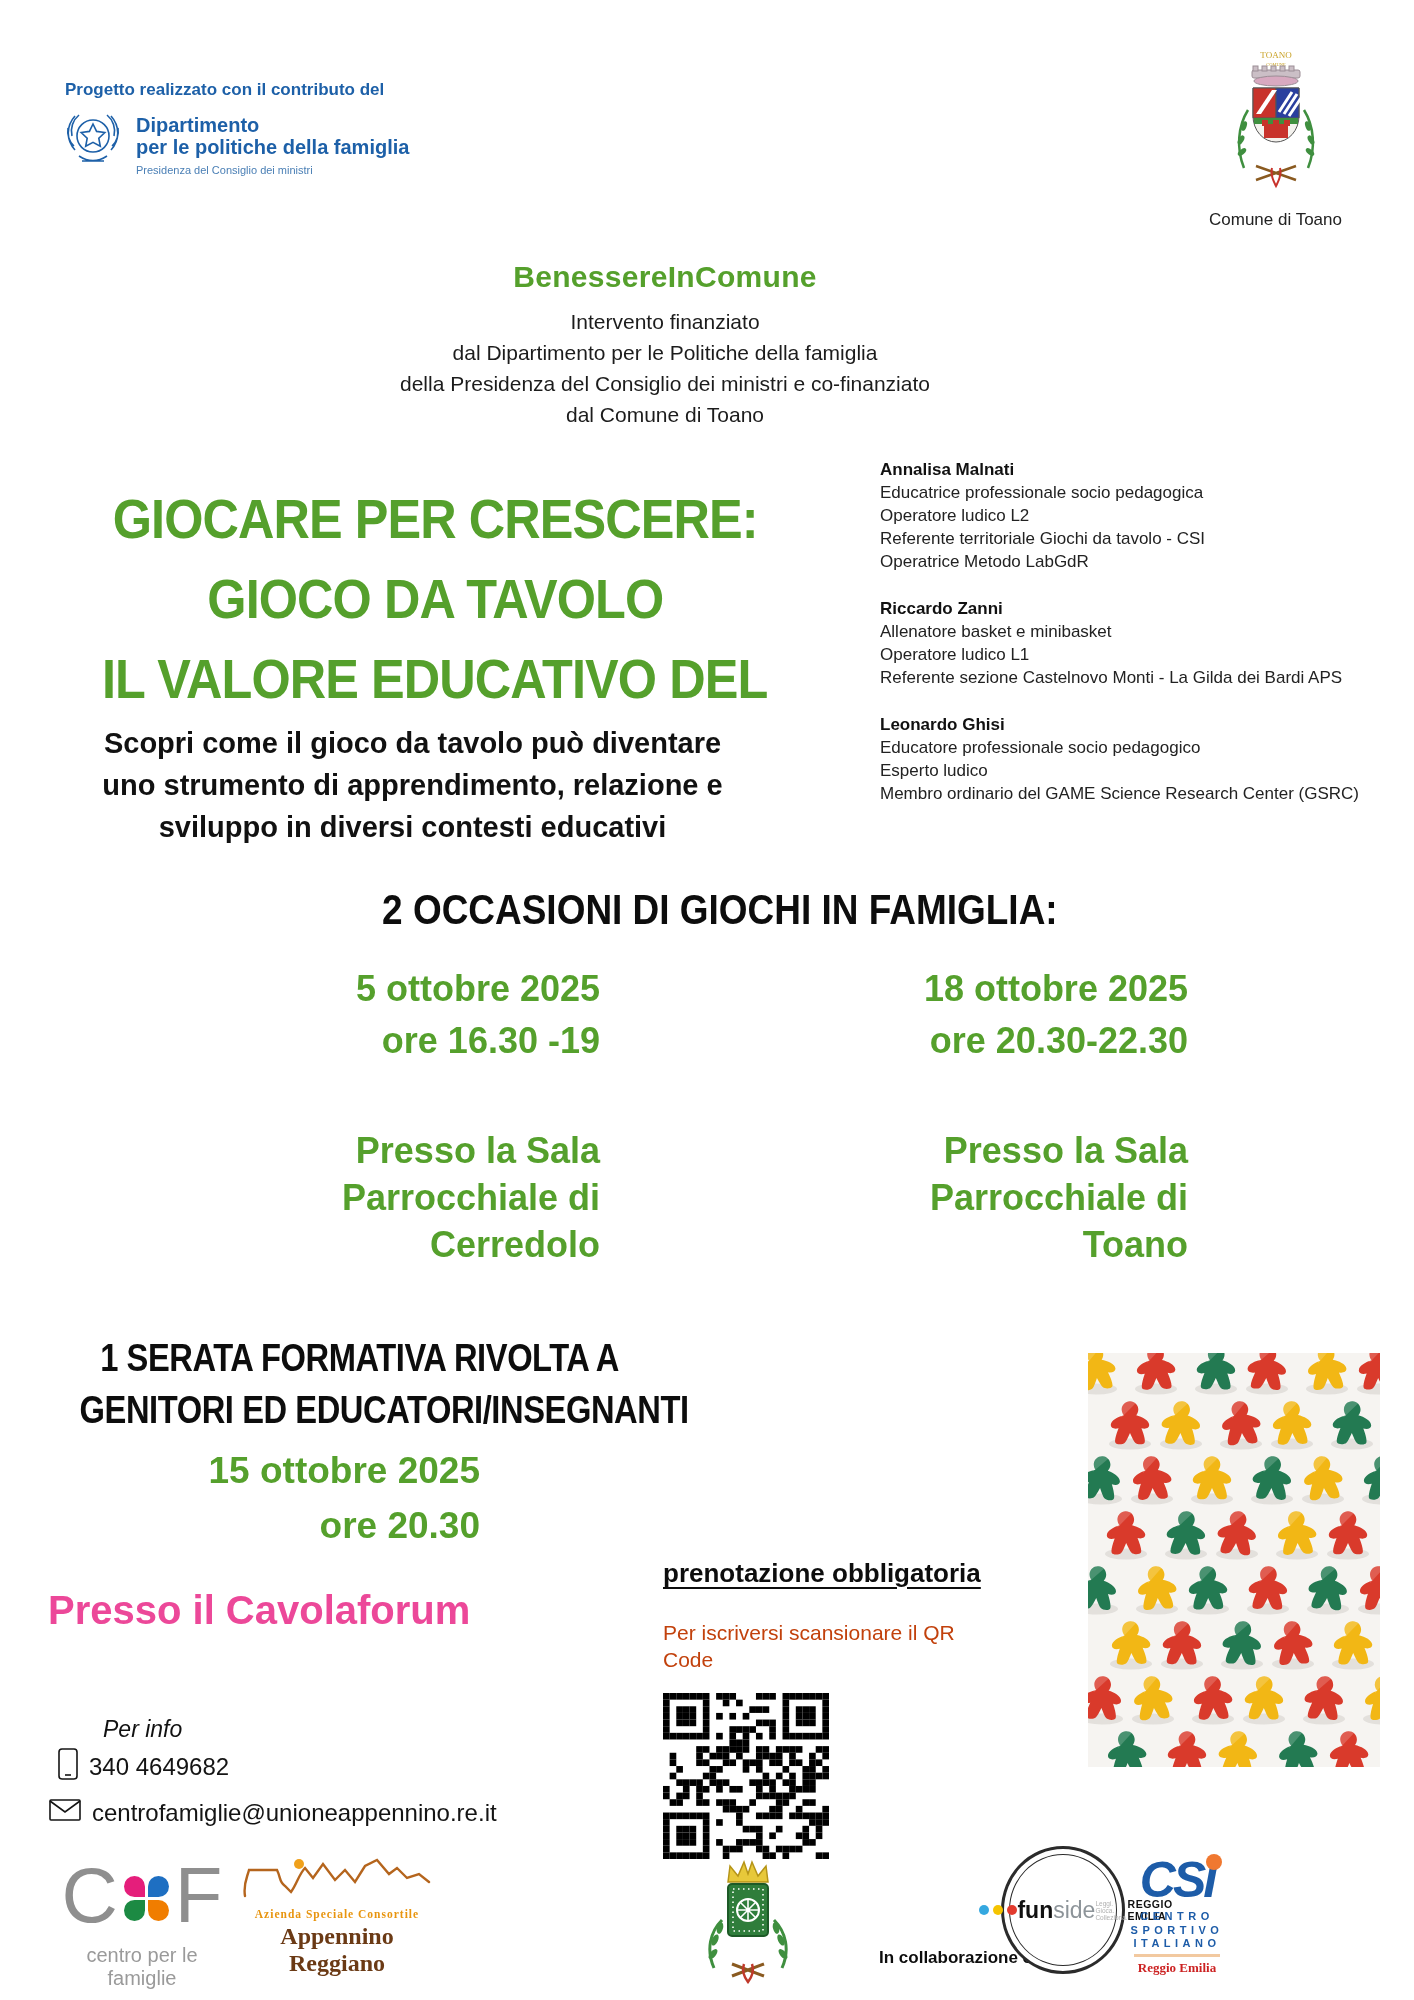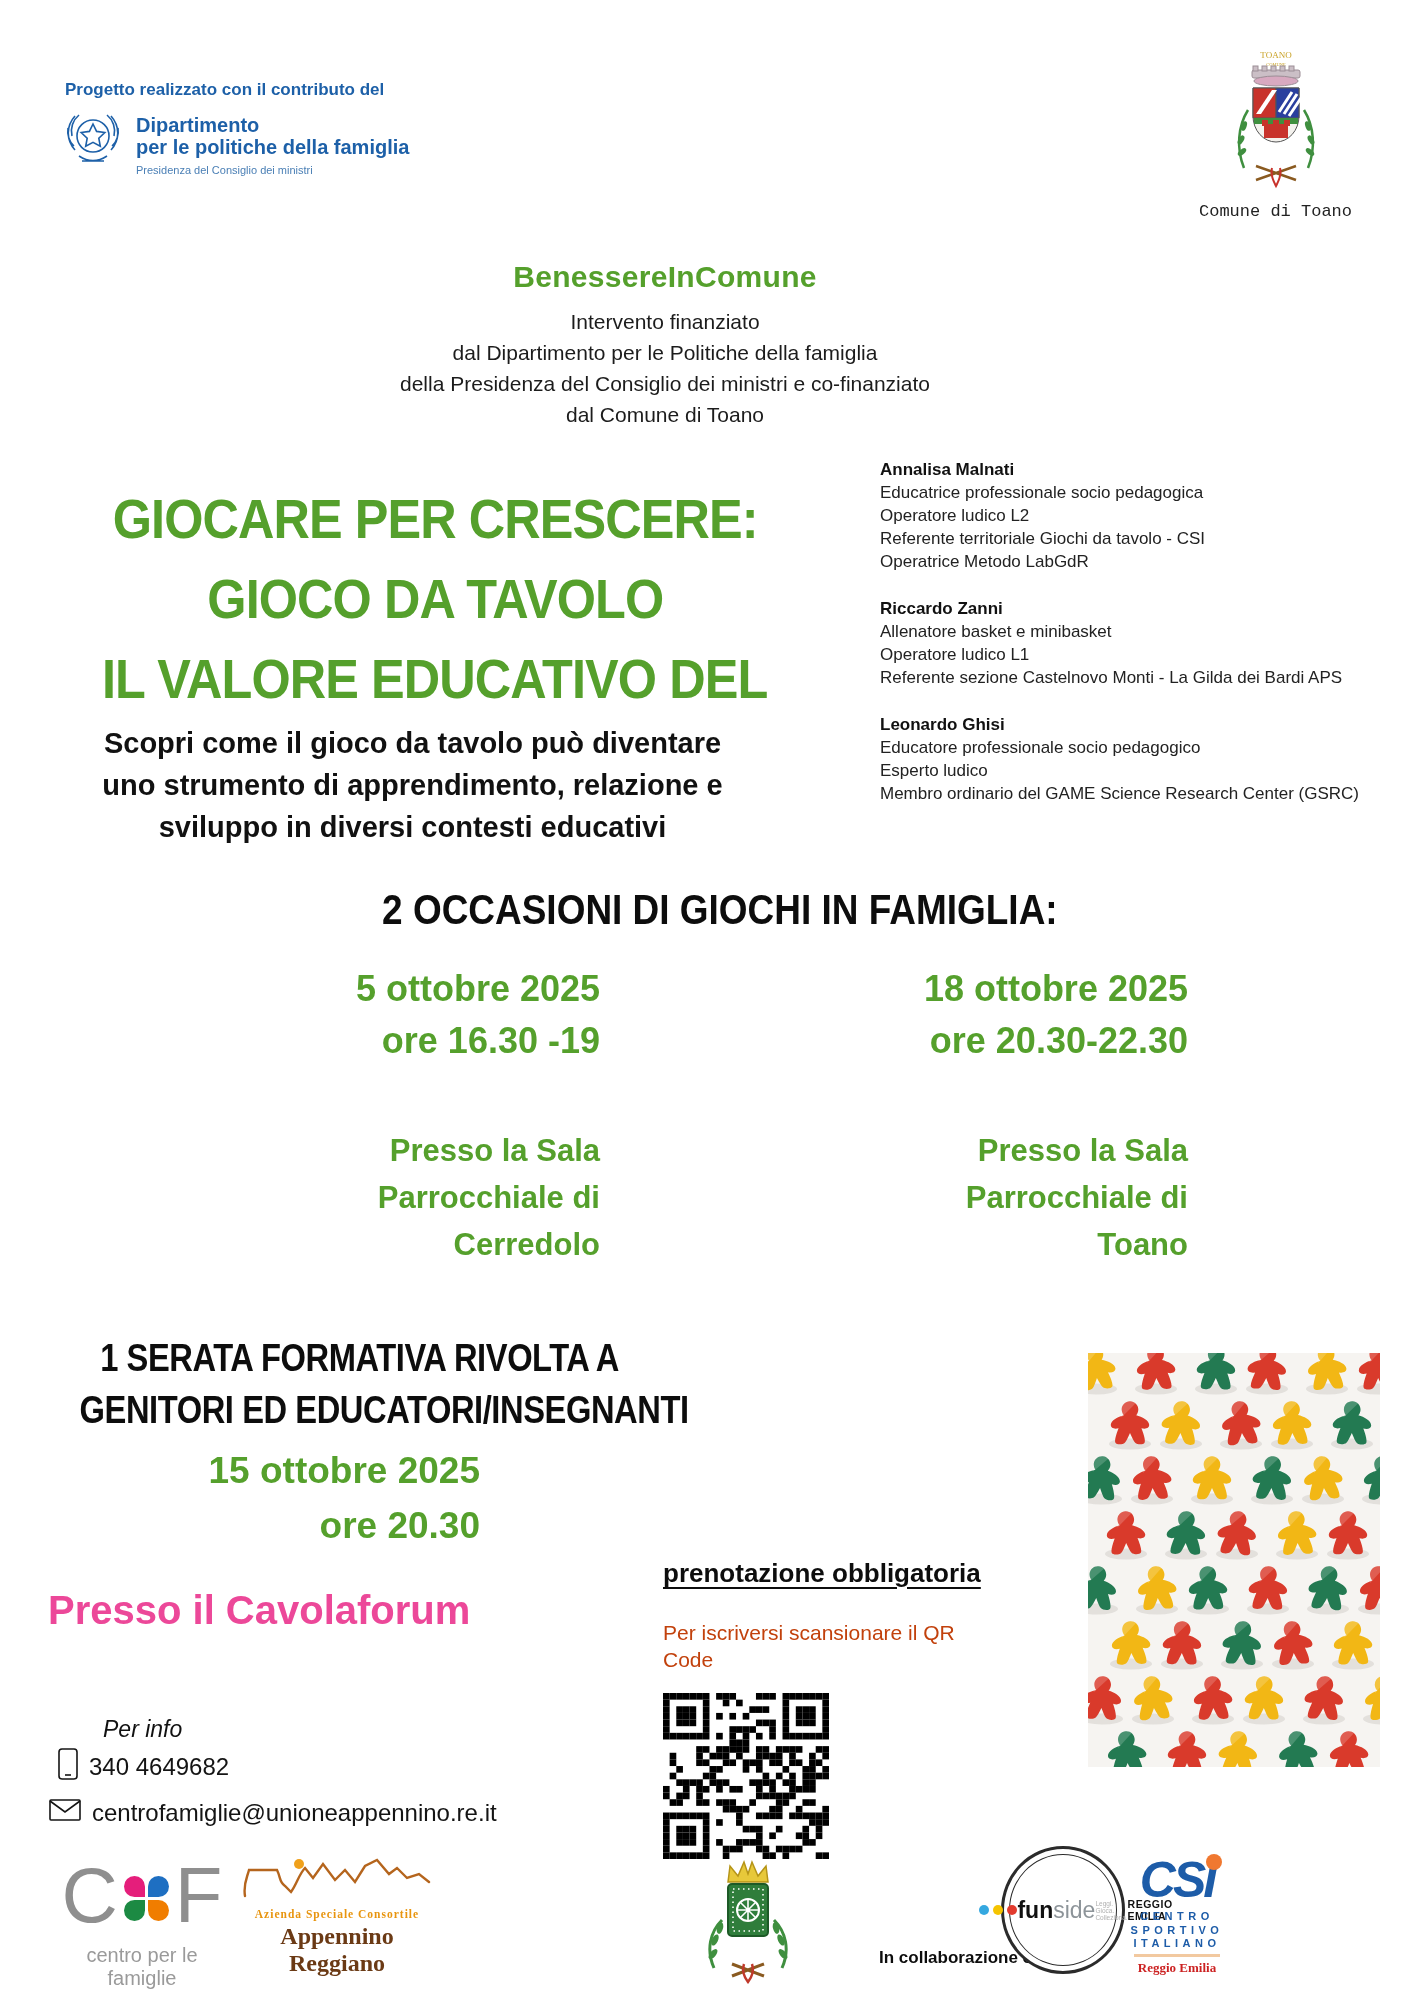--- a/index.html
+++ b/index.html
@@ -11,21 +11,21 @@
     color:#151515;
   }
   .abs { position:absolute; }
 
   
   .contrib { left:65px; top:80px; font-size:17px; font-weight:bold; color:#1d60a8; }
   .dept-row { left:62px; top:106px; display:flex; align-items:flex-start; gap:12px; }
   .dept-name { font-size:20px; font-weight:bold; color:#1d60a8; line-height:22px; padding-top:8px;}
   .dept-sub { font-size:11px; color:#4a7fb5; margin-top:6px; }
   .muni { left:1188px; top:48px; width:175px; text-align:center; }
-  .muni-caption { font-size:17px; color:#222; margin-top:0;font-family:Liberation Mono, monospace; }
+  .muni-caption { font-size:17px; color:#222; margin-top:8px; }
 
   
   .program { left:240px; top:260px; width:850px; text-align:center; }
   .program-title { font-size:30px; font-weight:bold; color:#55a02c; margin-bottom:12px; letter-spacing:.3px;}
   .funding-line { font-size:21px; color:#1c1c1c; line-height:31px; }
 
   
   .event-title { left:25px; top:486px; width:820px; text-align:center; }
   .event-title .line { line-height:66px; }
   .cond { display:inline-block; white-space:nowrap; transform:scaleX(.9); transform-origin:center; }
@@ -41,21 +41,21 @@
 
   
   .occasions-heading { left:300px; top:886px; width:840px; text-align:center; }
   .occasions-heading .cond { font-size:42px; font-weight:bold; color:#0d0d0d; transform:scaleX(.88); }
 
   .session { width:455px; text-align:right; }
   .session-0 { left:145px; top:963px; }
   .session-1 { left:733px; top:963px; }
   .session-date, .session-time { font-size:36px; font-weight:bold; color:#55a02c; line-height:52px; }
   .venue { margin-top:60px; }
-  .venue-line { font-size:31px; font-weight:bold; color:#55a02c; line-height:47px; }
+  .venue-line { font-size:36px; font-weight:bold; color:#55a02c; line-height:47px; }
 
   
   .training-heading { left:30px; top:1336px; width:660px; text-align:center;text-decoration:underline; }
   .training-heading .cond { font-size:38px; font-weight:bold; color:#0d0d0d; transform:scaleX(.86); letter-spacing:-.5px;}
   .training-heading .line { line-height:45px; }
   .training-when { left:60px; top:1443px; width:420px; text-align:right; }
   .training-when div { font-size:37px; font-weight:bold; color:#55a02c; line-height:55px; }
   .training-venue { left:48px; top:1588px; font-size:40px; font-weight:bold; color:#ec4899; }
 
   

